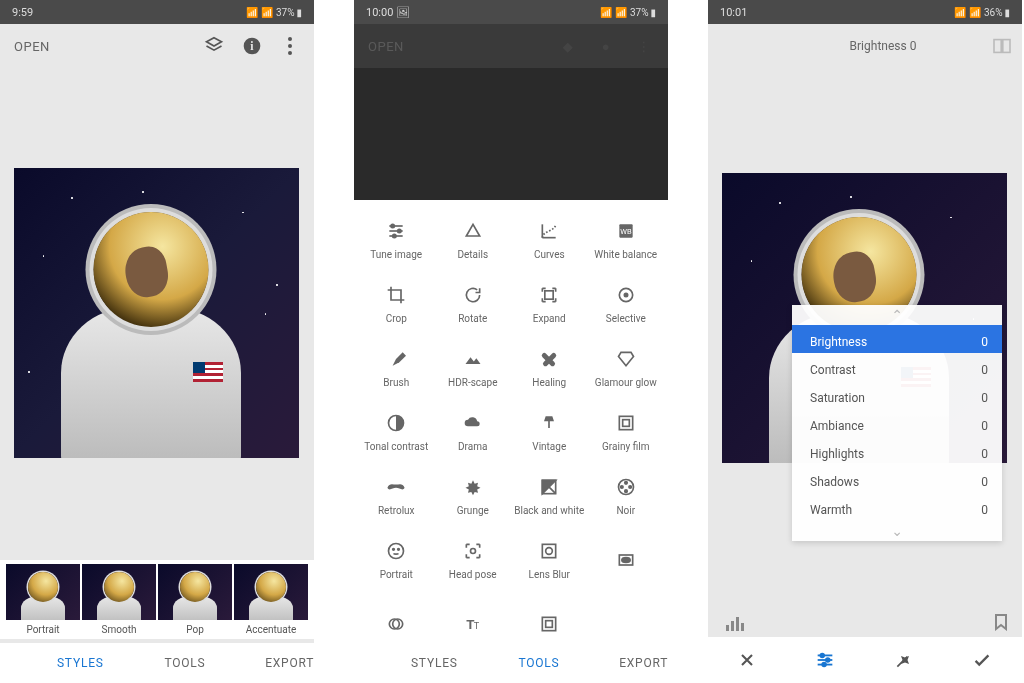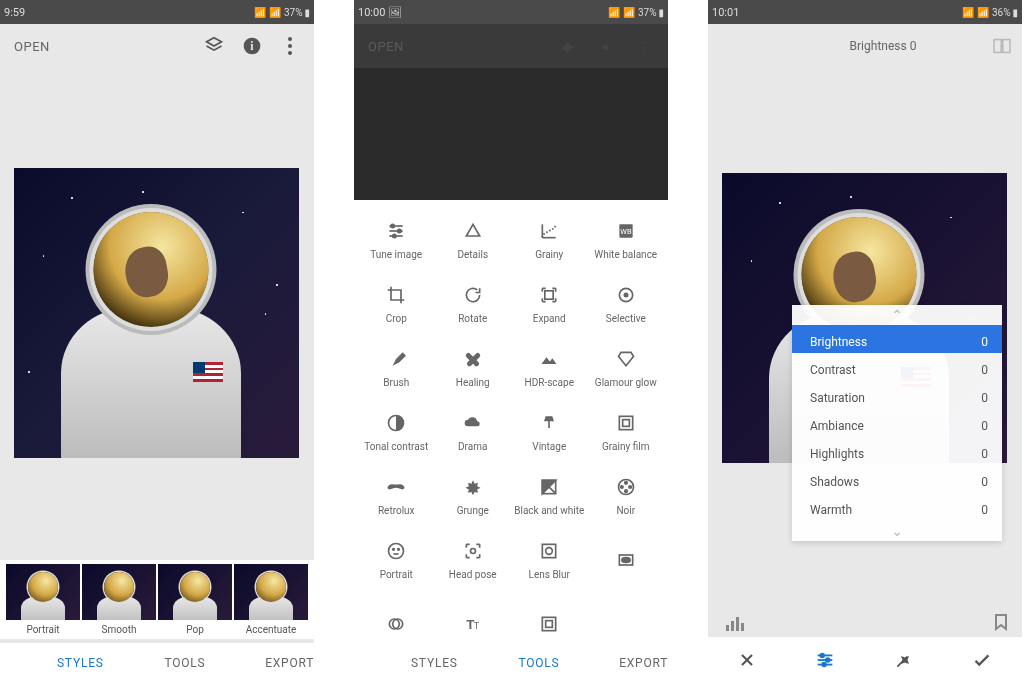--- a/index.html
+++ b/index.html
@@ -22,21 +22,21 @@
   }
   .phone.dark { background: #333; }
   .statusbar {
     height: 24px;
     background: #4a4a4a;
     color: #ddd;
     font-size: 11px;
     display: flex;
     align-items: center;
     justify-content: space-between;
-    padding: 0 4px;
+    padding: 0 12px;
   }
   .statusbar .right { display: flex; align-items: center; gap: 2px; font-size: 10px; }
   .topbar {
     height: 44px;
     display: flex;
     align-items: center;
     justify-content: space-between;
     padding: 0 14px;
     color: #666;
     font-size: 13px;
@@ -327,21 +327,21 @@
         <span class="tlabel">Details</span>
       </div>
     <div class="tool">
         <span class="ticon">
           <svg width="20" height="20" viewBox="0 0 24 24" fill="none" stroke="currentColor" stroke-width="2">
             <path d="M4 20c0-8 16-8 16-16" stroke-dasharray="2 2"></path>
             <path d="M4 20L4 4"></path>
             <path d="M4 20L20 20"></path>
           </svg>
         </span>
-        <span class="tlabel">Grainy</span>
+        <span class="tlabel">Curves</span>
       </div>
     <div class="tool">
         <span class="ticon">
           <svg width="20" height="20" viewBox="0 0 24 24" fill="currentColor">
             <rect x="4" y="4" width="16" height="16" rx="1"></rect>
             <text x="12" y="16" font-size="9" fill="#fff" text-anchor="middle">WB</text>
           </svg>
         </span>
         <span class="tlabel">White balance</span>
       </div>
@@ -385,33 +385,33 @@
         <span class="ticon">
           <svg width="20" height="20" viewBox="0 0 24 24" fill="currentColor">
             <path d="M20 4l-8 8-4 8 8-4 8-8-4-4z"></path>
           </svg>
         </span>
         <span class="tlabel">Brush</span>
       </div>
     <div class="tool">
         <span class="ticon">
           <svg width="20" height="20" viewBox="0 0 24 24" fill="currentColor">
+            <path d="M3 18l6-8 4 5 3-4 5 7z"></path>
+          </svg>
+        </span>
+        <span class="tlabel">HDR-scape</span>
+      </div>
+    <div class="tool">
+        <span class="ticon">
+          <svg width="20" height="20" viewBox="0 0 24 24" fill="currentColor">
             <rect x="2" y="10" width="20" height="6" rx="3" transform="rotate(45 12 12)"></rect>
             <rect x="2" y="10" width="20" height="6" rx="3" transform="rotate(-45 12 12)"></rect>
           </svg>
         </span>
         <span class="tlabel">Healing</span>
-      </div>
-    <div class="tool">
-        <span class="ticon">
-          <svg width="20" height="20" viewBox="0 0 24 24" fill="currentColor">
-            <path d="M3 18l6-8 4 5 3-4 5 7z"></path>
-          </svg>
-        </span>
-        <span class="tlabel">HDR-scape</span>
       </div>
     <div class="tool">
         <span class="ticon">
           <svg width="20" height="20" viewBox="0 0 24 24" fill="none" stroke="currentColor" stroke-width="2">
             <path d="M6 4h12l3 5-9 11L3 9z"></path>
           </svg>
         </span>
         <span class="tlabel">Glamour glow</span>
       </div>
     <div class="tool">

